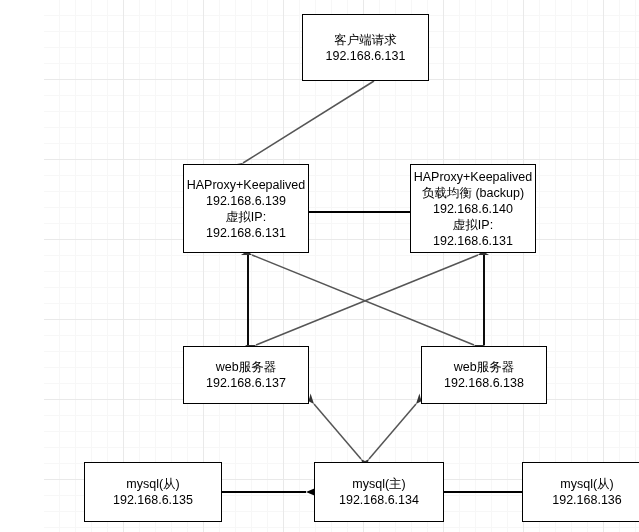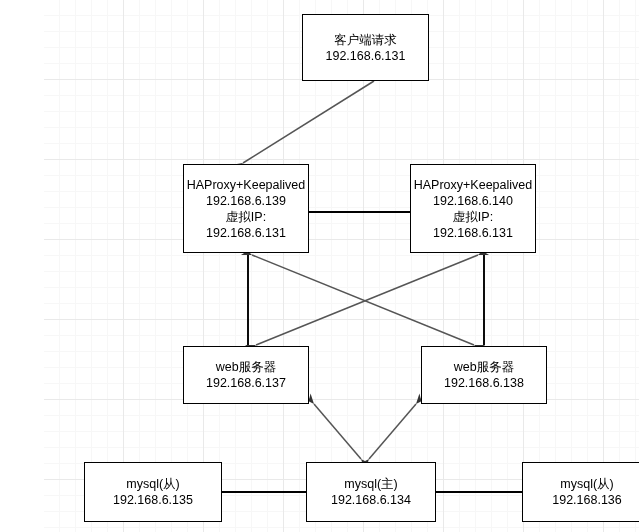--- a/index.html
+++ b/index.html
@@ -104,41 +104,42 @@
 
   <div class="node" style="left:139px; top:164px; width:126px; height:89px;">
     <span class="ln">HAProxy+Keepalived</span>
     <span class="ln">192.168.6.139</span>
     <span class="ln">虚拟IP:</span>
     <span class="ln">192.168.6.131</span>
   </div>
 
   <div class="node" style="left:366px; top:164px; width:126px; height:89px;">
     <span class="ln">HAProxy+Keepalived</span>
+    <span class="ln">负载均衡 (backup)</span>
     <span class="ln">192.168.6.140</span>
     <span class="ln">虚拟IP:</span>
     <span class="ln">192.168.6.131</span>
   </div>
 
   <div class="node" style="left:139px; top:346px; width:126px; height:58px;">
     <span class="ln">web服务器</span>
     <span class="ln">192.168.6.137</span>
   </div>
 
   <div class="node" style="left:377px; top:346px; width:126px; height:58px;">
     <span class="ln">web服务器</span>
     <span class="ln">192.168.6.138</span>
   </div>
 
   <div class="node" style="left:40px; top:462px; width:138px; height:60px;">
     <span class="ln">mysql(从)</span>
     <span class="ln">192.168.6.135</span>
   </div>
 
-  <div class="node" style="left:262px; top:462px; width:130px; height:60px;">
+  <div class="node" style="left:270px; top:462px; width:130px; height:60px;">
     <span class="ln">mysql(主)</span>
     <span class="ln">192.168.6.134</span>
   </div>
 
   <div class="node" style="left:478px; top:462px; width:130px; height:60px;">
     <span class="ln">mysql(从)</span>
     <span class="ln">192.168.136</span>
   </div>
 
 </div>

